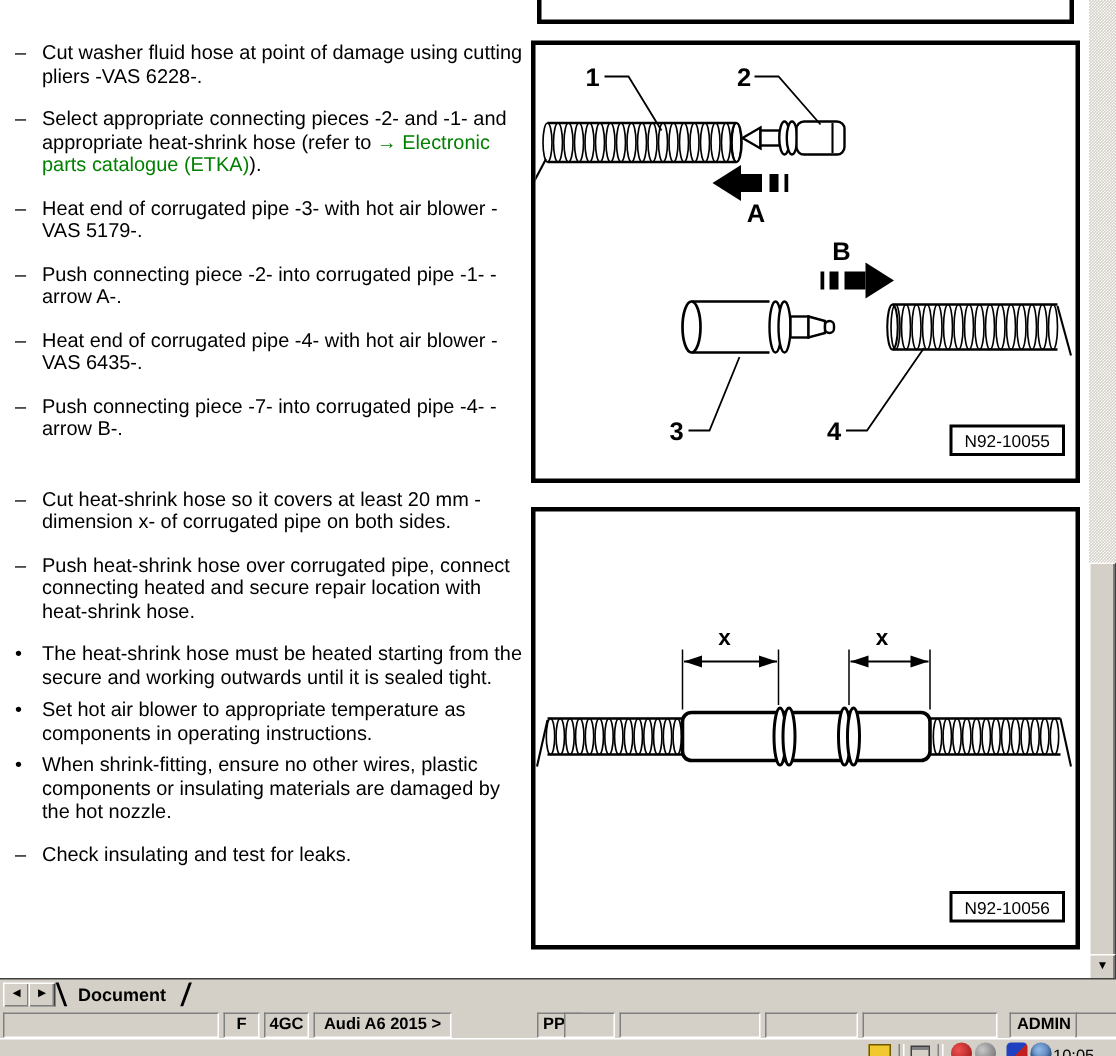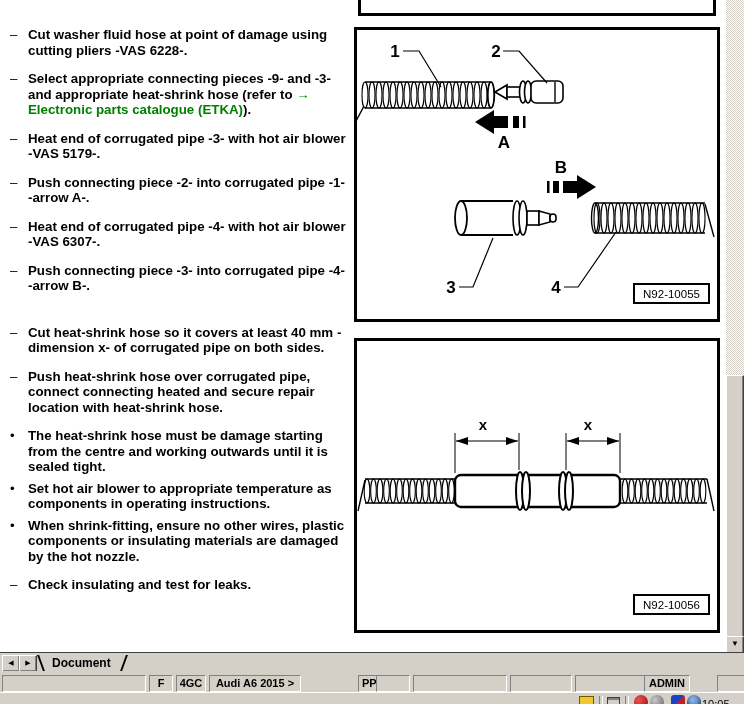--- a/index.html
+++ b/index.html
@@ -3,21 +3,21 @@
 <meta charset="utf-8">
 <style>
   html,body{margin:0;padding:0;background:#d4d0c8;}
   #screen{position:relative;width:744px;height:704px;overflow:hidden;background:#fff;
           font-family:"Liberation Sans",sans-serif;color:#000;}
   
   #doc-area{position:absolute;left:0;top:0;width:726px;height:652px;background:#fff;overflow:hidden;}
   #text-col{position:absolute;left:10px;top:27px;width:342px;}
   .item{display:flex;font-size:13.3px;line-height:15.5px;margin-bottom:13px;}
   .item .marker{width:18px;flex:none;}
-  .item .txt{width:322px;font-weight:bold;}
+  .item .txt{width:322px;}
   .item.tight{margin-bottom:6px;}
   #item7{margin-top:31px;}
   .link{color:#008000;cursor:pointer;}
   
   .fig{position:absolute;background:#fff;border:3px solid #000;}
   #fig-partial{left:358px;top:-34px;width:352px;height:44px;}
   #fig1{left:354px;top:27px;width:360px;height:289px;}
   #fig2{left:354px;top:338px;width:360px;height:289px;}
   .fig svg{display:block;}
   
@@ -62,49 +62,49 @@
 
   <div id="doc-area">
 
     <div id="text-col">
       <div class="item">
         <span class="marker">–</span>
         <span class="txt">Cut washer fluid hose at point of damage using cutting pliers -VAS 6228-.</span>
       </div>
       <div class="item">
         <span class="marker">–</span>
-        <span class="txt"><span>Select appropriate connecting pieces -9- and -3- and appropriate heat-shrink hose (refer to </span><span class="link">→ Electronic parts catalogue (ETKA)</span><span>).</span></span>
+        <span class="txt"><span>Select appropriate connecting pieces -2- and -1- and appropriate heat-shrink hose (refer to </span><span class="link">→ Electronic parts catalogue (ETKA)</span><span>).</span></span>
       </div>
       <div class="item">
         <span class="marker">–</span>
         <span class="txt">Heat end of corrugated pipe -3- with hot air blower -VAS 5179-.</span>
       </div>
       <div class="item">
         <span class="marker">–</span>
         <span class="txt">Push connecting piece -2- into corrugated pipe -1- -arrow A-.</span>
       </div>
       <div class="item">
         <span class="marker">–</span>
-        <span class="txt">Heat end of corrugated pipe -4- with hot air blower -VAS 6307-.</span>
-      </div>
-      <div class="item">
-        <span class="marker">–</span>
-        <span class="txt">Push connecting piece -3- into corrugated pipe -4- -arrow B-.</span>
+        <span class="txt">Heat end of corrugated pipe -4- with hot air blower -VAS 6435-.</span>
+      </div>
+      <div class="item">
+        <span class="marker">–</span>
+        <span class="txt">Push connecting piece -7- into corrugated pipe -4- -arrow B-.</span>
       </div>
       <div class="item" id="item7">
         <span class="marker">–</span>
-        <span class="txt">Cut heat-shrink hose so it covers at least 40 mm - dimension x- of corrugated pipe on both sides.</span>
+        <span class="txt">Cut heat-shrink hose so it covers at least 20 mm - dimension x- of corrugated pipe on both sides.</span>
       </div>
       <div class="item">
         <span class="marker">–</span>
         <span class="txt">Push heat-shrink hose over corrugated pipe, connect connecting heated and secure repair location with heat-shrink hose.</span>
       </div>
       <div class="item tight">
         <span class="marker">•</span>
-        <span class="txt">The heat-shrink hose must be damage starting from the centre and working outwards until it is sealed tight.</span>
+        <span class="txt">The heat-shrink hose must be heated starting from the secure and working outwards until it is sealed tight.</span>
       </div>
       <div class="item tight">
         <span class="marker">•</span>
         <span class="txt">Set hot air blower to appropriate temperature as components in operating instructions.</span>
       </div>
       <div class="item">
         <span class="marker">•</span>
         <span class="txt">When shrink-fitting, ensure no other wires, plastic components or insulating materials are damaged by the hot nozzle.</span>
       </div>
       <div class="item">
@@ -323,21 +323,21 @@
     <div class="panel" style="left:2px;width:142px;"></div>
     <div class="panel" style="left:149px;width:22px;">F</div>
     <div class="panel" style="left:176px;width:28px;">4GC</div>
     <div class="panel" style="left:209px;width:90px;">Audi A6 2015 &gt;</div>
     <div class="panel" style="left:312px;width:34px;margin-top:19px;">CVUA</div>
     <div class="panel" style="left:358px;width:28px;">PPE</div>
     <div class="panel" style="left:376px;width:32px;"></div>
     <div class="panel" style="left:413px;width:92px;"></div>
     <div class="panel" style="left:510px;width:60px;"></div>
     <div class="panel" style="left:575px;width:88px;"></div>
-    <div class="panel" style="left:644px;width:44px;">ADMIN</div>
+    <div class="panel" style="left:673px;width:44px;">ADMIN</div>
     <div class="panel" style="left:717px;width:30px;"></div>
   </div>
 
   <div id="taskbar">
     <div class="tray-ic" style="left:579px;top:3px;width:13px;height:13px;background:#f0c830;border:1px solid #705800;"></div>
     <div class="sep" style="left:599px;"></div>
     <div class="tray-ic" style="left:607px;top:4px;width:11px;height:10px;background:#d4d0c8;border:1px solid #404040;box-shadow:inset 0 2px 0 #808080;"></div>
     <div class="sep" style="left:625px;"></div>
     <div class="tray-ic" style="left:634px;top:2px;width:14px;height:14px;border-radius:50%;background:radial-gradient(circle at 35% 35%,#f05050,#901010);"></div>
     <div class="tray-ic" style="left:650px;top:2px;width:14px;height:14px;border-radius:50%;background:radial-gradient(circle at 35% 35%,#c8c8c8,#606060);"></div>

